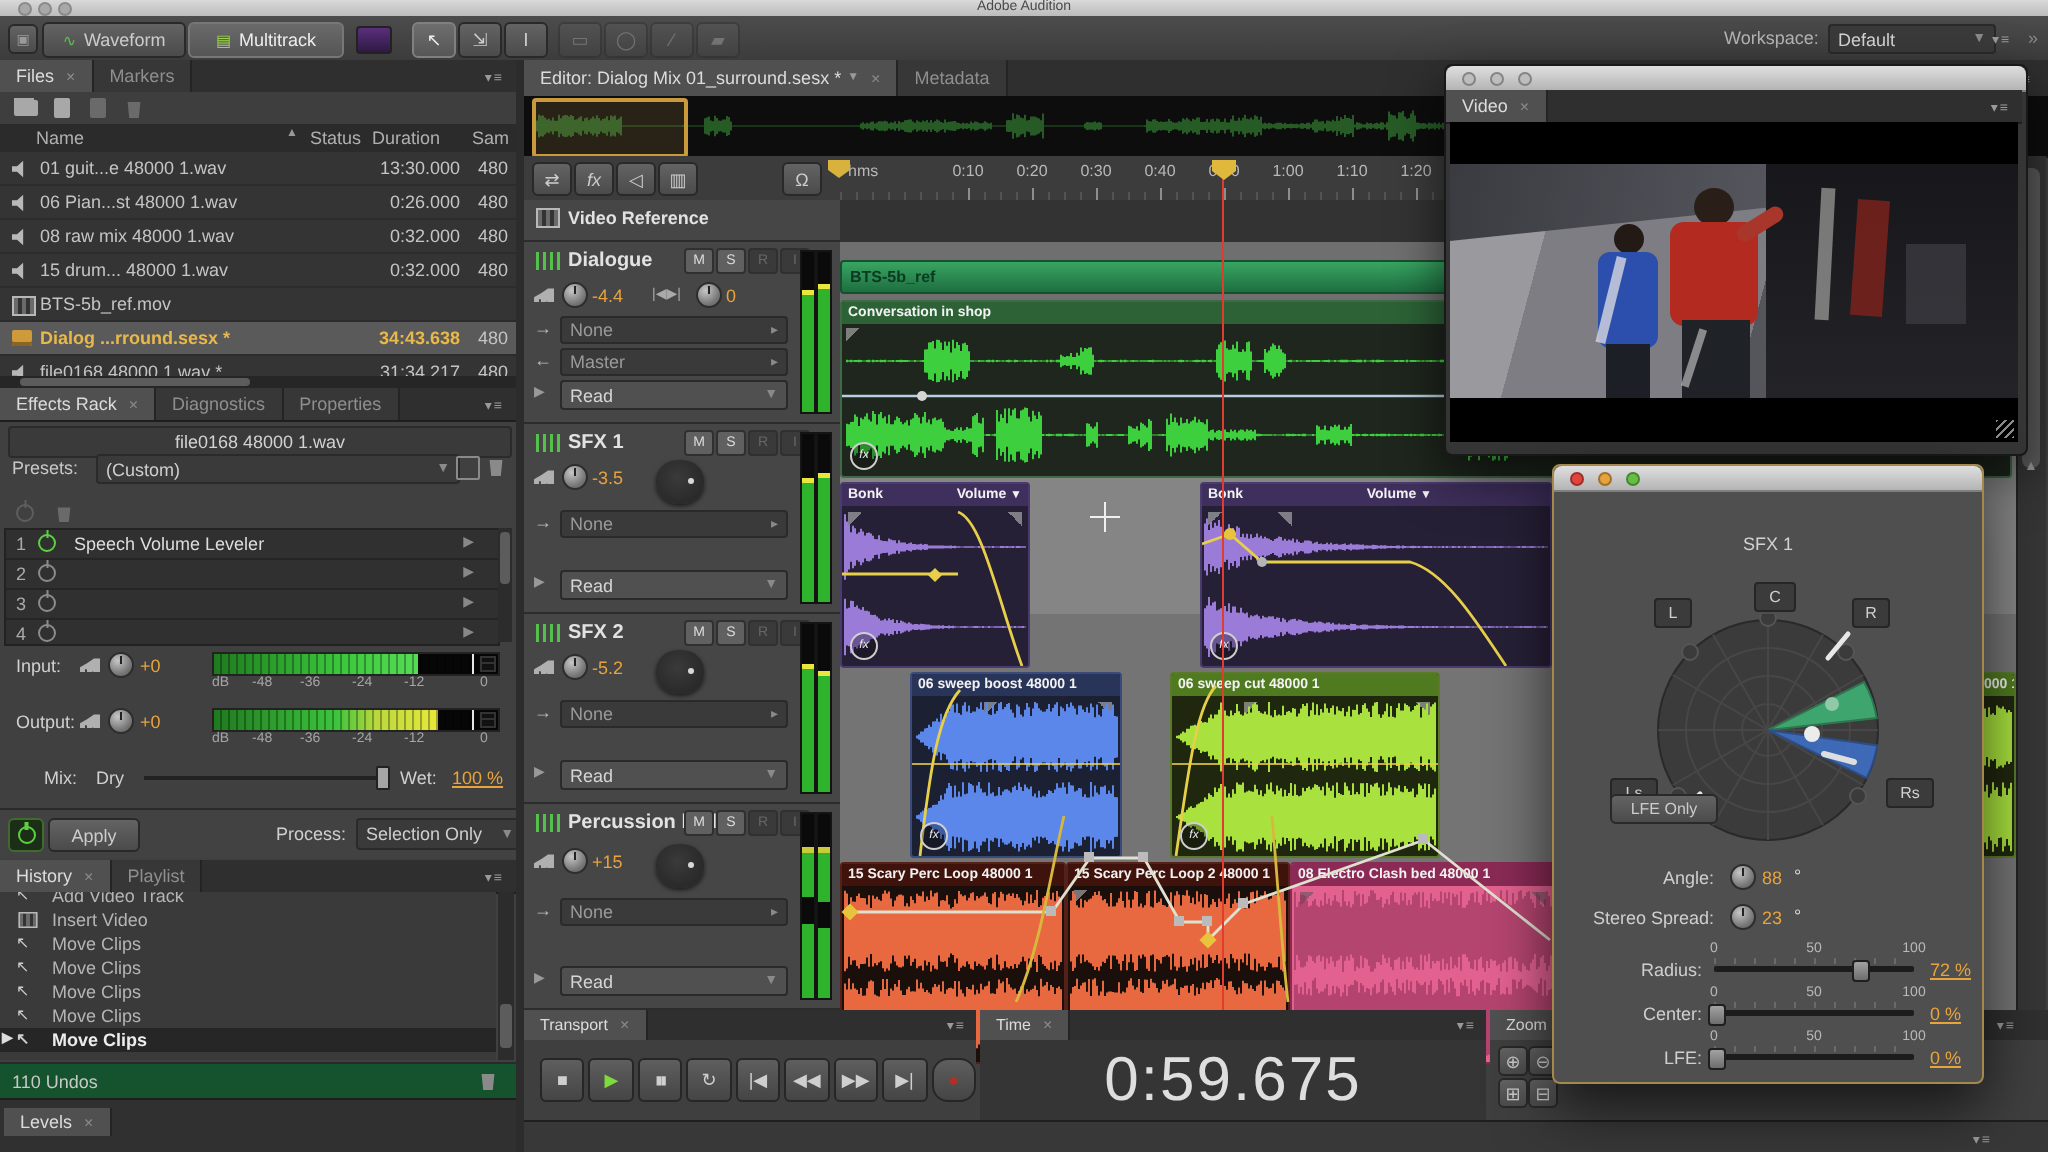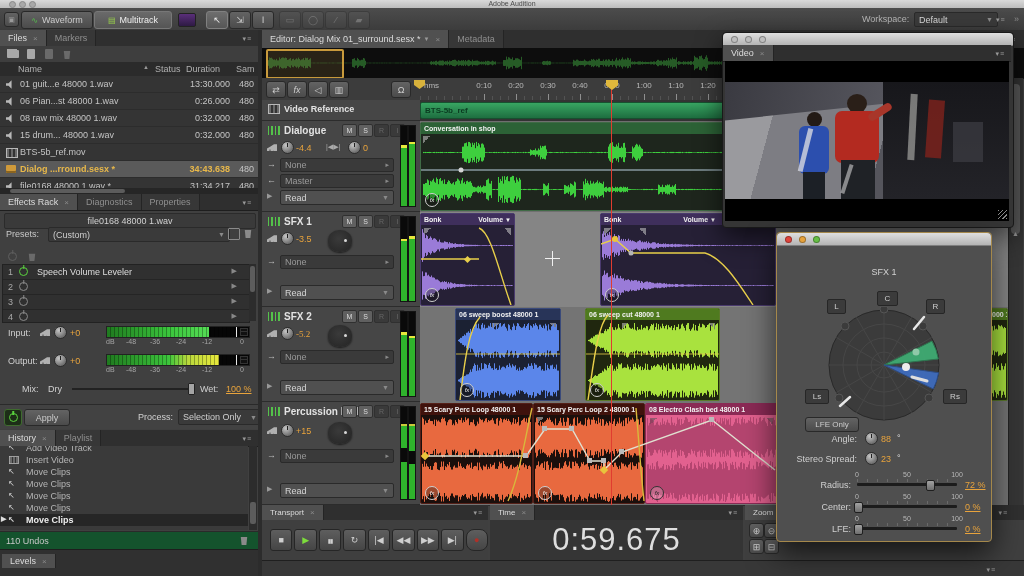--- a/index.html
+++ b/index.html
@@ -54,21 +54,21 @@
   .ms-group{position:absolute;display:flex;gap:1px;}
   .ms{width:13px;height:11px;font-size:7px;display:flex;align-items:center;justify-content:center;border-radius:2px;
       background:#606060;color:#ddd;border:1px solid #303030;}
   .ms.off{background:#3a3a3a;color:#666;}
   .vm{position:absolute;width:6px;border:1px solid #141414;}
   .blob{position:absolute;width:24px;height:22px;background:radial-gradient(circle at 45% 40%,#3a3a3a,#232323);
         border-radius:46%;box-shadow:0 1px 2px rgba(0,0,0,.6);}
   .blob::after{content:"";position:absolute;right:5px;top:9px;width:3px;height:3px;border-radius:50%;background:#d8d8d8;}
   .barsic{display:inline-block;width:10px;height:8px;background:linear-gradient(to top,#b0b0b0 0,#b0b0b0 100%);
       clip-path:polygon(0 70%,25% 70%,25% 100%,0 100%,0 70%,35% 45%,60% 45%,60% 100%,35% 100%,35% 45%,70% 15%,100% 15%,100% 100%,70% 100%);}
-  .clip{position:absolute;border:1px solid #1c1c1c;border-radius:2px;overflow:hidden;box-sizing:border-box;}
+  .clip{position:absolute;border:1px solid #1c1c1c;border-radius:2px;overflow:hidden;box-sizing:border-box;margin-top:28px;}
   .clip-hdr{position:absolute;left:0;top:0;right:0;height:11px;display:flex;align-items:center;justify-content:space-between;
             padding:0 3px;font-size:7px;font-weight:bold;color:#f2f2f2;white-space:nowrap;overflow:hidden;}
   .wave{position:absolute;}
   .wave svg{display:block;}
   .fx-badge{position:absolute;width:12px;height:12px;border:1px solid #cfcfcf;border-radius:50%;color:#ececec;
             font-size:6px;font-style:italic;display:flex;align-items:center;justify-content:center;background:rgba(15,15,15,.35);}
   .fade{position:absolute;width:7px;height:7px;background:linear-gradient(135deg,#c9c9c9 0 50%,transparent 50%);opacity:.55;}
   .env{position:absolute;pointer-events:none;}
   .env path,.env line{fill:none;}
   .rtick{position:absolute;top:3px;transform:translateX(-50%);color:#b8b8b8;font-size:8px;}
@@ -515,21 +515,21 @@
     <div class="ms-group" style="left:80px;top:3px;">
         <span class="ms">M</span>
         <span class="ms">S</span>
         <span class="ms off">R</span>
         <span class="ms off">I</span>
       </div>
     <span class="barsic" style="position:absolute;left:5px;top:22px;"></span>
     <span class="knob" style="left:19px;top:20px;">
         <i></i>
       </span>
-    <span class="abs val" style="left:34px;top:22px;font-family:Liberation Serif, serif;">-5.2</span>
+    <span class="abs val" style="left:34px;top:22px;">-5.2</span>
     <span class="blob" style="left:66px;top:18px;"></span>
     <span class="abs" style="left:5px;top:44px;color:#bbb;">→</span>
     <span class="field" style="left:18px;top:43px;width:104px;height:12px;">
         <span>None</span>
         <span class="car">▸</span>
       </span>
     <span class="abs" style="left:5px;top:75px;color:#999;font-size:7px;">▶</span>
     <span class="field" style="left:18px;top:73px;width:104px;height:13px;background:#505050;color:#d5d5d5;">
         <span>Read</span>
         <span class="car">▼</span>
@@ -908,21 +908,21 @@
       <circle cx="80" cy="60" r="4" fill="#ececec"></circle>
       <line x1="86" y1="70" x2="101" y2="74" stroke="#dedede" stroke-width="3" stroke-linecap="round"></line>
     </svg>
     <div id="panner-channels">
         <div class="chanbtn" style="left: 50px; top: 66px; width: 17px; height: 13px;">L</div>
         <div class="chanbtn" style="left: 100px; top: 58px; width: 19px; height: 13px;">C</div>
         <div class="chanbtn" style="left: 149px; top: 66px; width: 17px; height: 13px;">R</div>
         <div class="chanbtn" style="left: 28px; top: 156px; width: 22px; height: 13px;">Ls</div>
         <div class="chanbtn" style="left: 166px; top: 156px; width: 22px; height: 13px;">Rs</div>
       </div>
-    <span class="btn3d" style="left:28px;top:184px;width:52px;height:13px;font-size:8px;justify-content:center;">
+    <span class="btn3d" style="left:28px;top:164px;width:52px;height:13px;font-size:8px;justify-content:center;">
       <span>LFE Only</span>
     </span>
     <div id="panner-knobs">
         <div class="abs" style="left: 0px; top: 198px; width: 214px; height: 16px;">
           <span class="abs" style="left:0;width:80px;text-align:right;top:3px;color:#cfcfcf;">Angle:</span>
           <span class="knob" style="left:88px;top:1px;">
             <i></i>
           </span>
           <span class="abs val" style="left:104px;top:3px;">88</span>
           <span class="abs" style="left:120px;top:2px;color:#ddd;">°</span>

